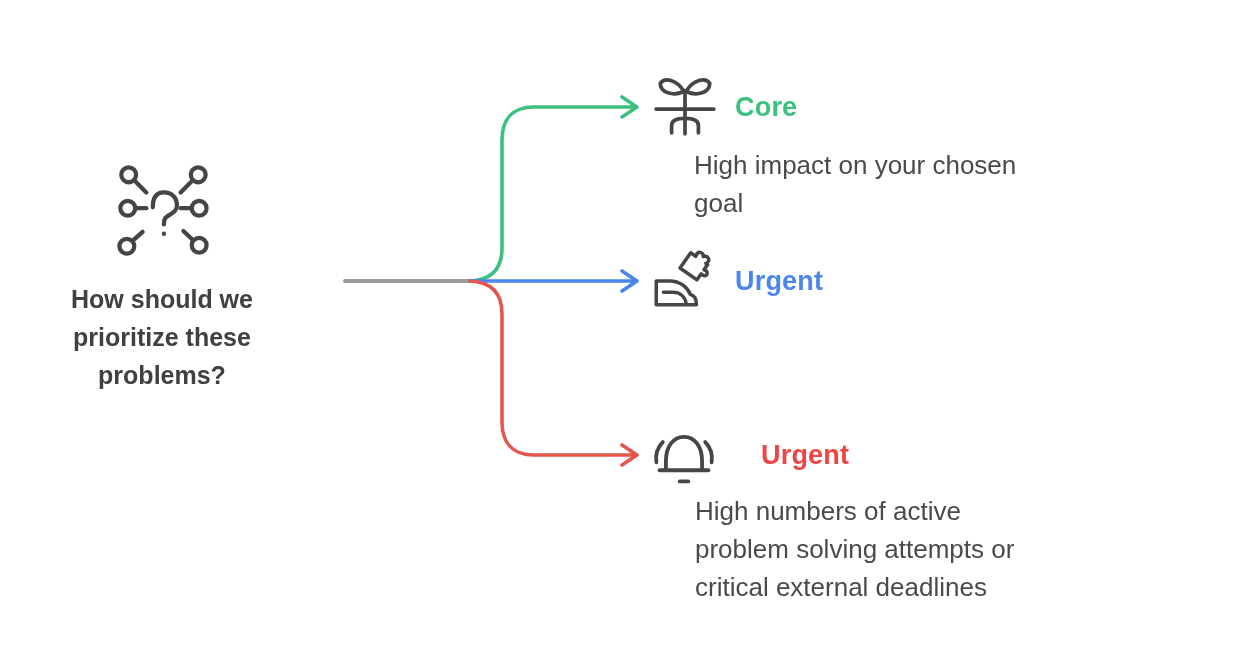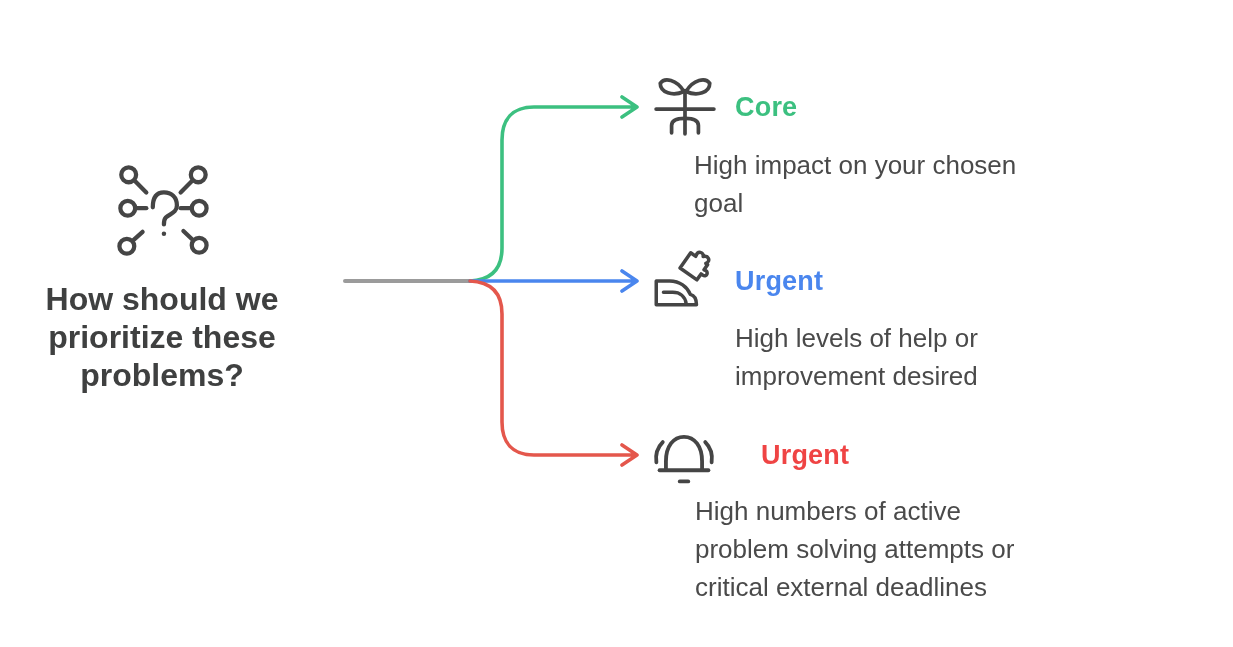--- a/index.html
+++ b/index.html
@@ -3,21 +3,21 @@
 <meta charset="utf-8">
 <style>
   html,body{margin:0;padding:0;background:#ffffff;}
   .canvas{
     position:relative;width:1233px;height:647px;background:#ffffff;overflow:hidden;
     font-family:"Liberation Sans","DejaVu Sans",sans-serif;
   }
   .abs{position:absolute;}
   .heading{
     left:42px;top:280px;width:240px;text-align:center;
-    font-size:32px;font-weight:700;line-height:38px;color:#3f4040;
+    font-size:25px;font-weight:700;line-height:38px;color:#3f4040;
     white-space:pre-line;
   }
   .branch-label{
     font-size:27px;font-weight:700;line-height:30px;letter-spacing:.2px;
   }
   .branch-desc{
     font-size:26px;font-weight:400;line-height:38px;color:#4a4a4a;
     white-space:pre-line;
   }
   svg{display:block;}
@@ -73,22 +73,20 @@
   <svg class="abs" style="left:648px;top:250px;" width="66" height="66" viewBox="0 0 64 64">
     <g fill="none" stroke-width="3.4" stroke-linecap="round" stroke-linejoin="round" stroke="#454545">
       <path d="M 8 30 L 21 30 C 31 30 38 36 41 43 C 45 44 47 48 47 53 L 8 53 Z"></path>
       <path d="M 15 41 L 24 41 C 31 41 36 45 37 52"></path>
       <g transform="translate(45,15) rotate(35)">
         <path d="M -10 -8 L -4 -8 C -6 -14 0 -16 2 -12 C 5 -16 11 -13 8 -8 L 10 -8 L 10 -2 C 15 -4 17 3 12 3 L 10 3 L 10 10 L -10 10 Z"></path>
       </g>
     </g>
   </svg>
   <div class="abs branch-label" style="left: 735px; top: 266px; color: rgb(74, 134, 238);">Urgent</div>
-  <div class="abs branch-desc" style="left:735px;top:319px;">High levels of help or
-improvement desired</div>
 
   <svg class="abs" style="left:650px;top:423px;" width="68" height="68" viewBox="0 0 64 64">
     <g fill="none" stroke-width="3.6" stroke-linecap="round" stroke-linejoin="round" stroke="#454545">
       <path d="M 15 44 L 15 36 C 15 22 22 13 32 13 C 42 13 49 22 49 36 L 49 44"></path>
       <path d="M 9 44.5 L 55 44.5"></path>
       <path d="M 28 55 L 36 55"></path>
       <path d="M 12 18 C 7 23 5 30 6 37"></path>
       <path d="M 52 18 C 57 23 59 30 58 37"></path>
     </g>
   </svg>

